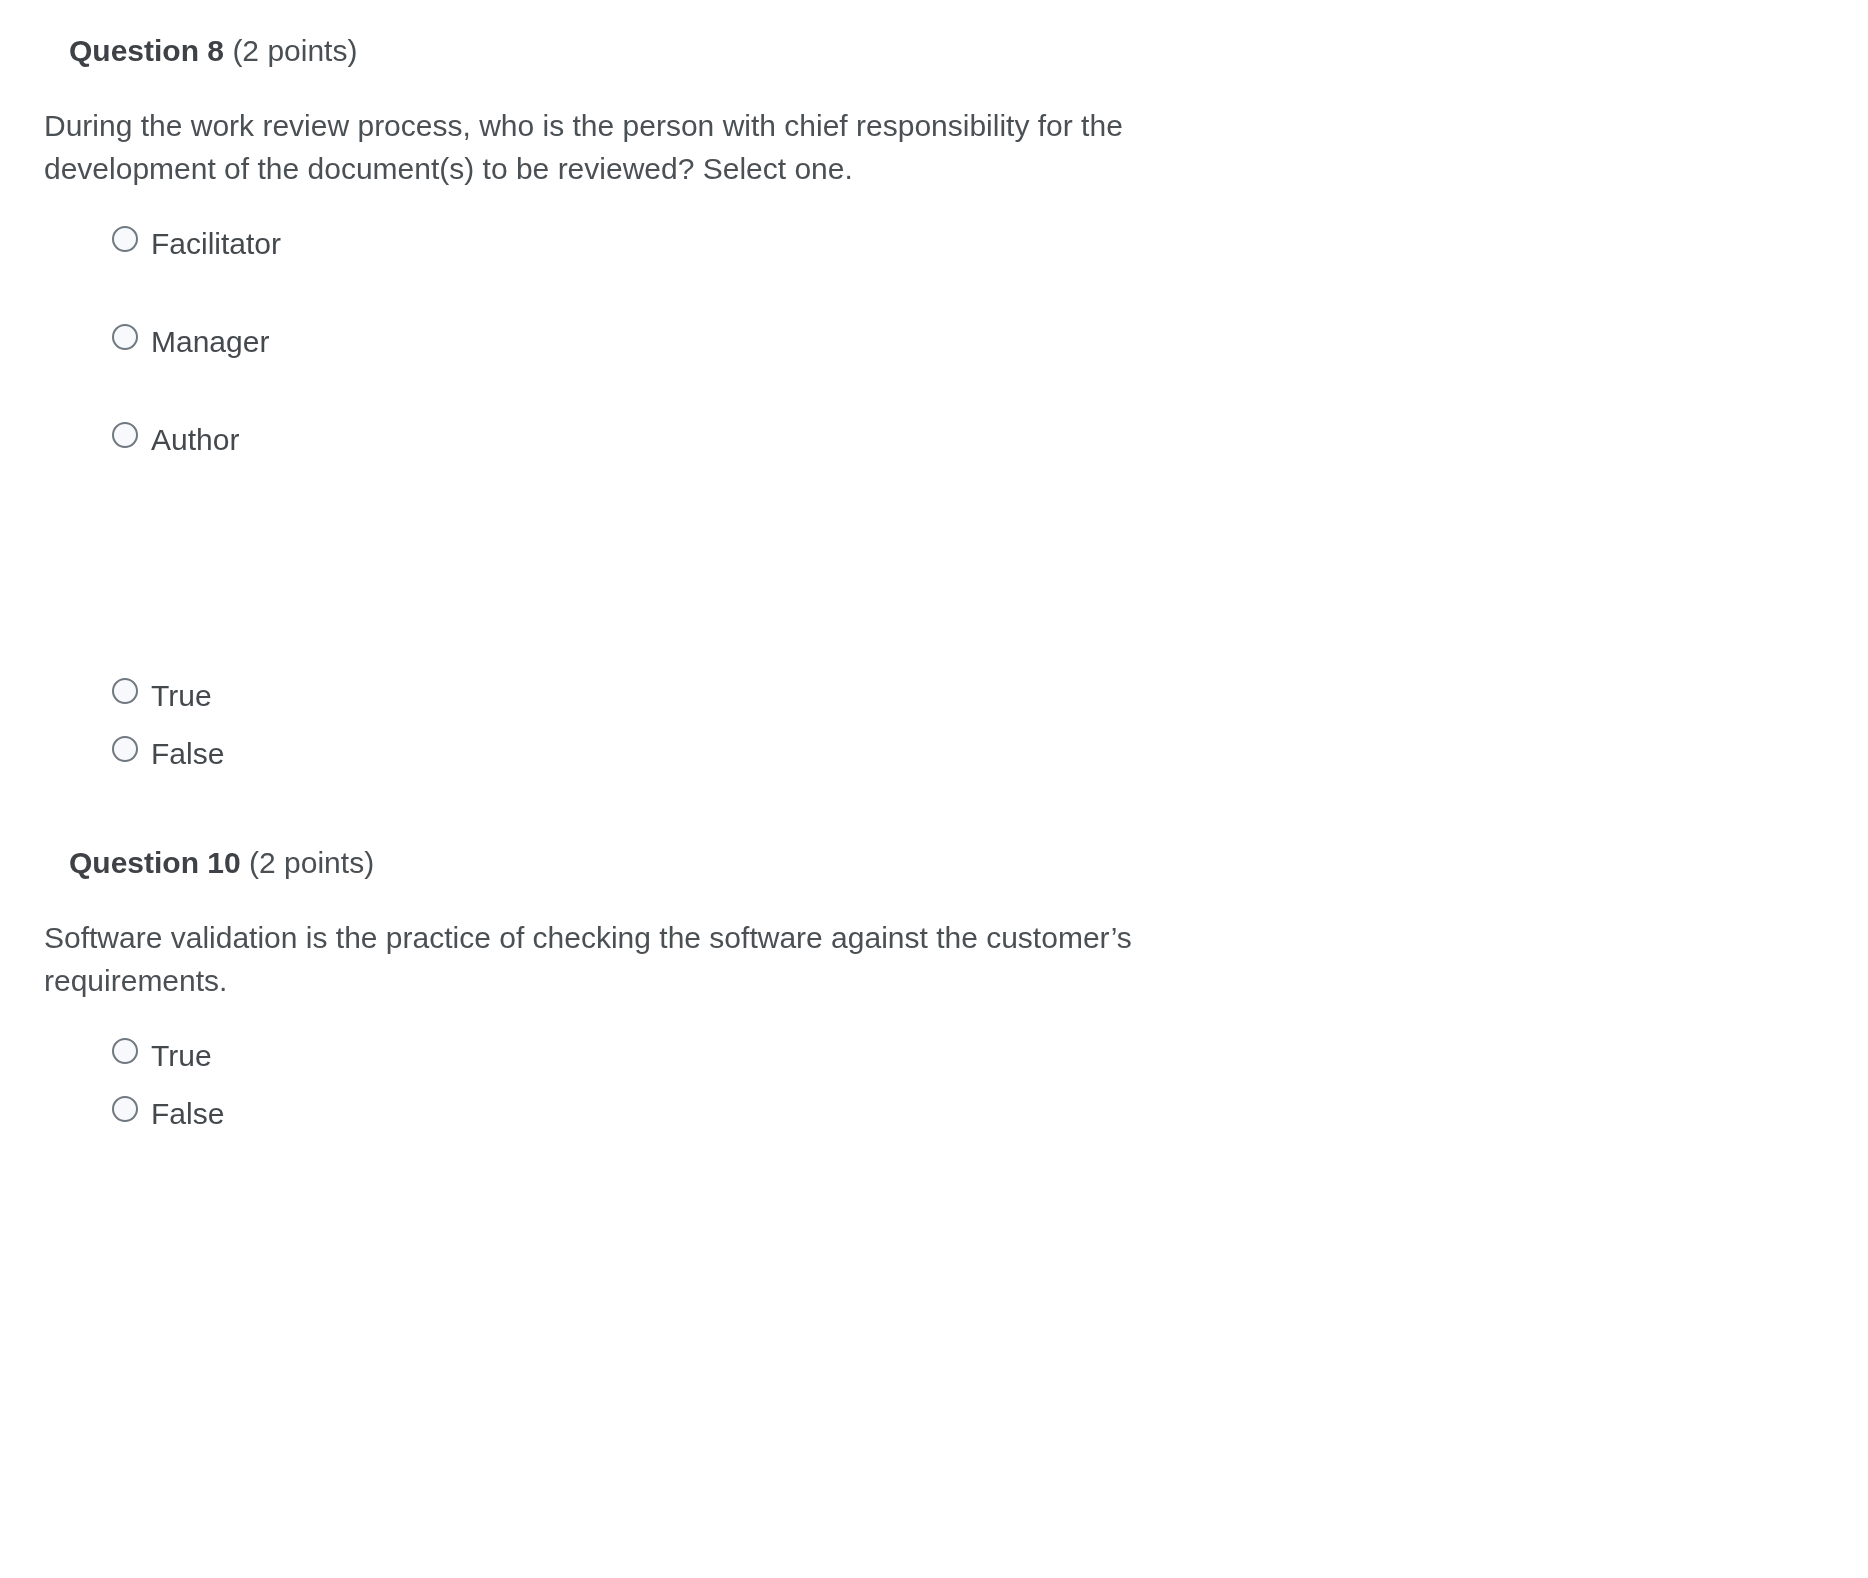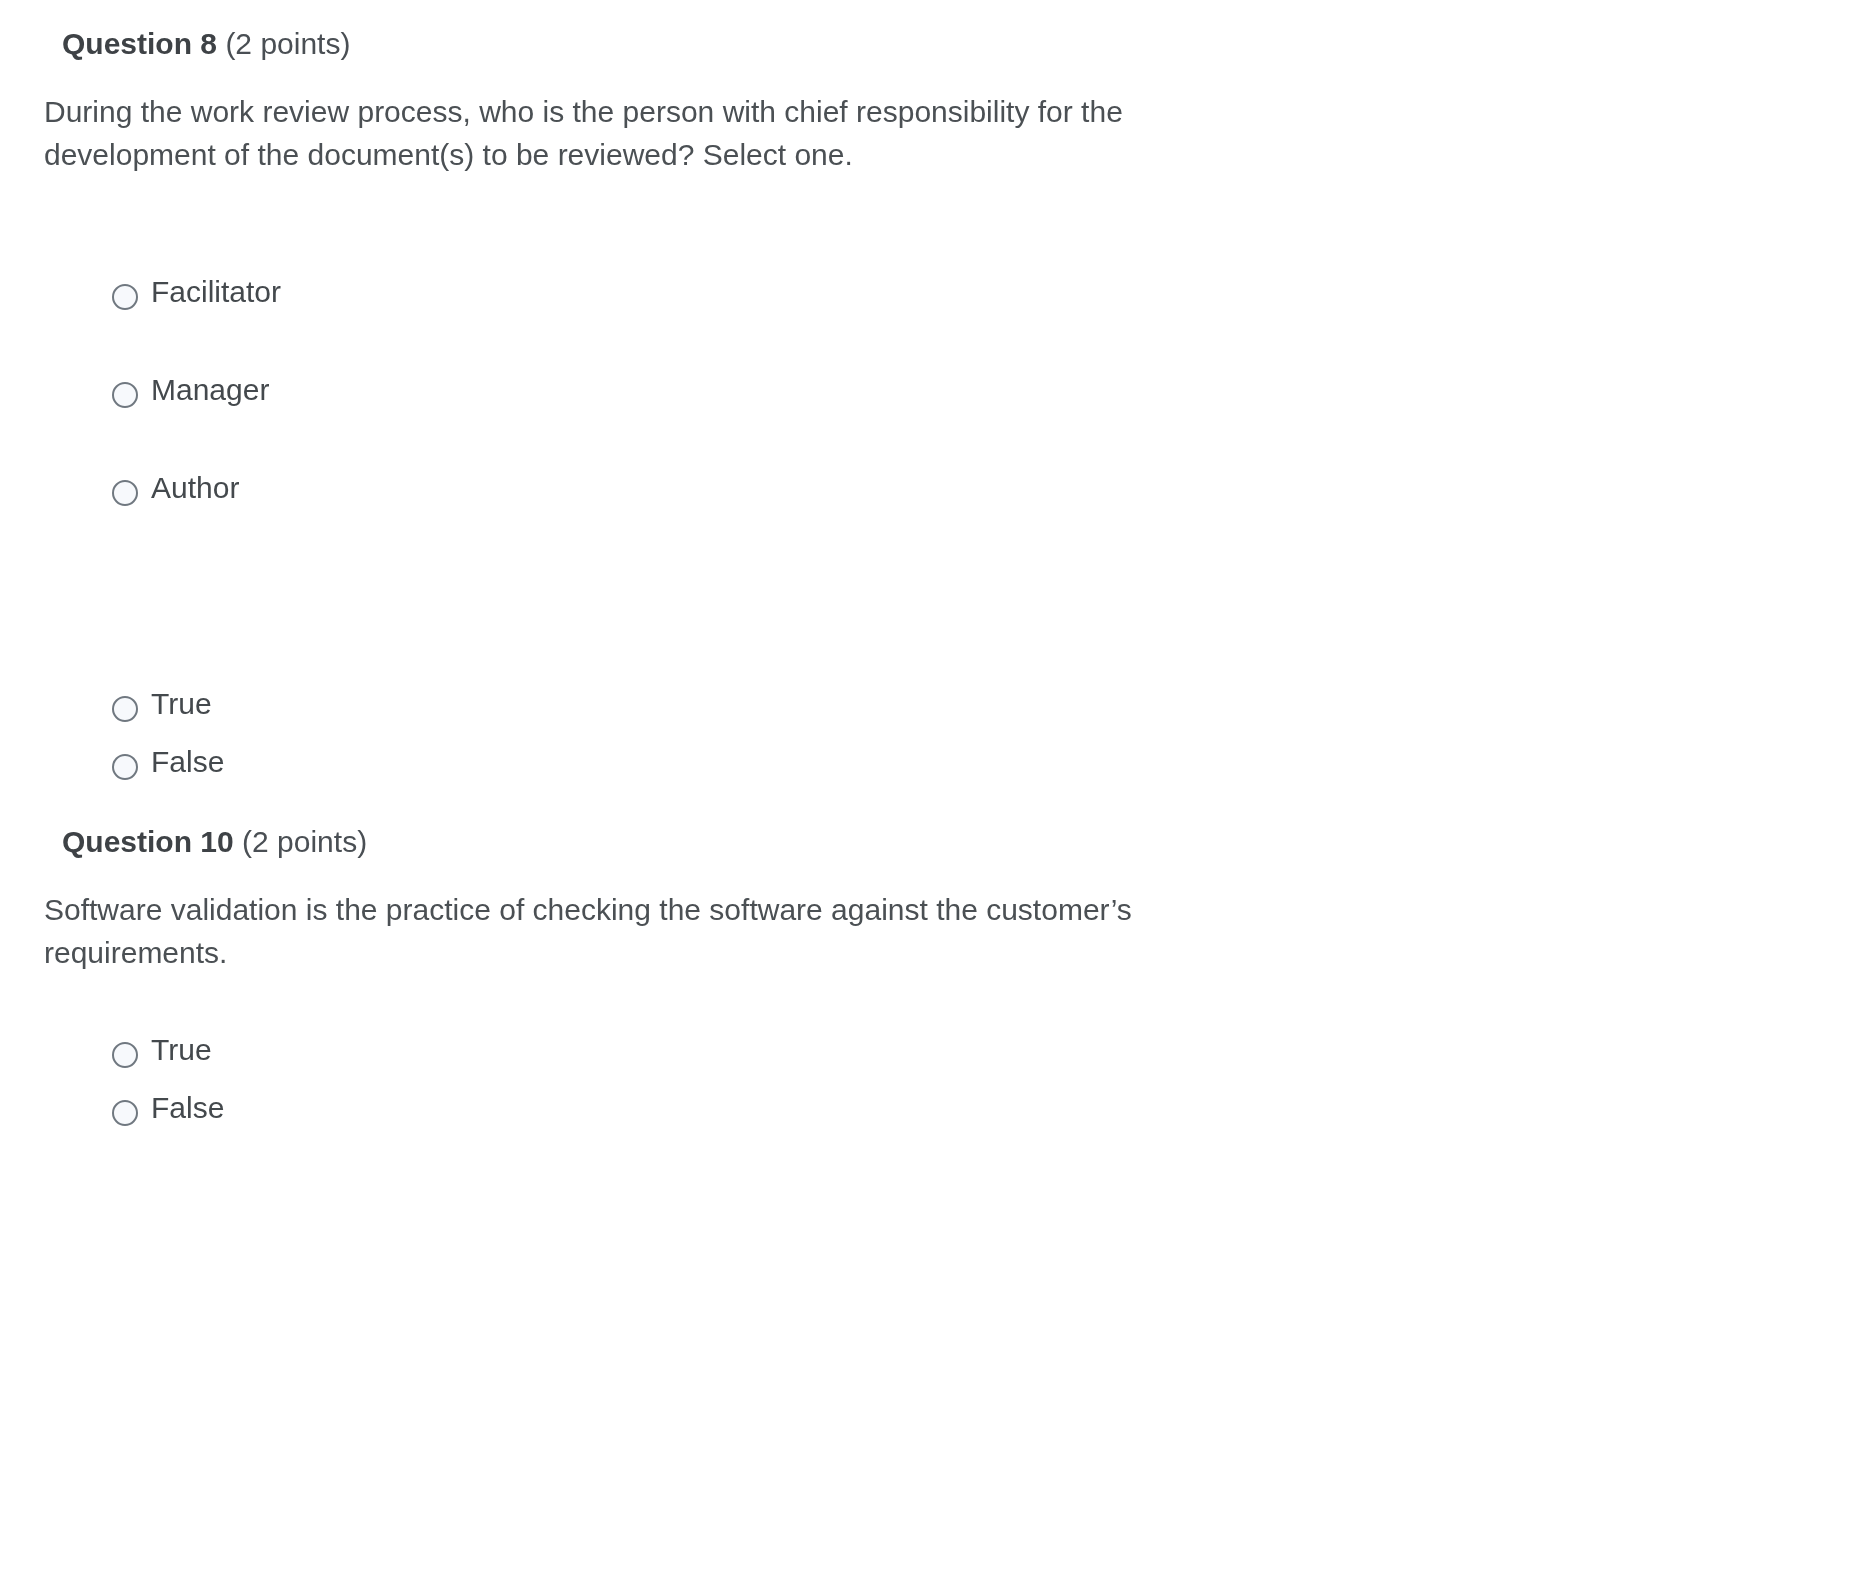--- a/index.html
+++ b/index.html
@@ -20,21 +20,21 @@
     width: 1868px;
     padding: 0;
   }
 
   .question-block {
     position: relative;
   }
 
   
   .q-heading {
-    margin: 0;
+    margin: 7px;
     padding: 0 0 0 62px;
     font-size: 30px;
     line-height: 36px;
     color: #4a4f54;
     font-weight: 400;
     white-space: nowrap;
   }
   .q-heading .q-label {
     font-weight: 700;
     color: #3e4246;
@@ -56,21 +56,21 @@
   }
 
   
   .options {
     margin: 0;
     padding: 0;
     list-style: none;
   }
   .option {
     display: flex;
-    align-items: flex-end;
+    align-items: flex-start;
     padding-left: 112px;
   }
   .option .radio {
     flex: 0 0 auto;
     width: 26px;
     height: 26px;
     border: 2px solid #707880;
     border-radius: 50%;
     background: #f7f9fc;
     box-sizing: border-box;

